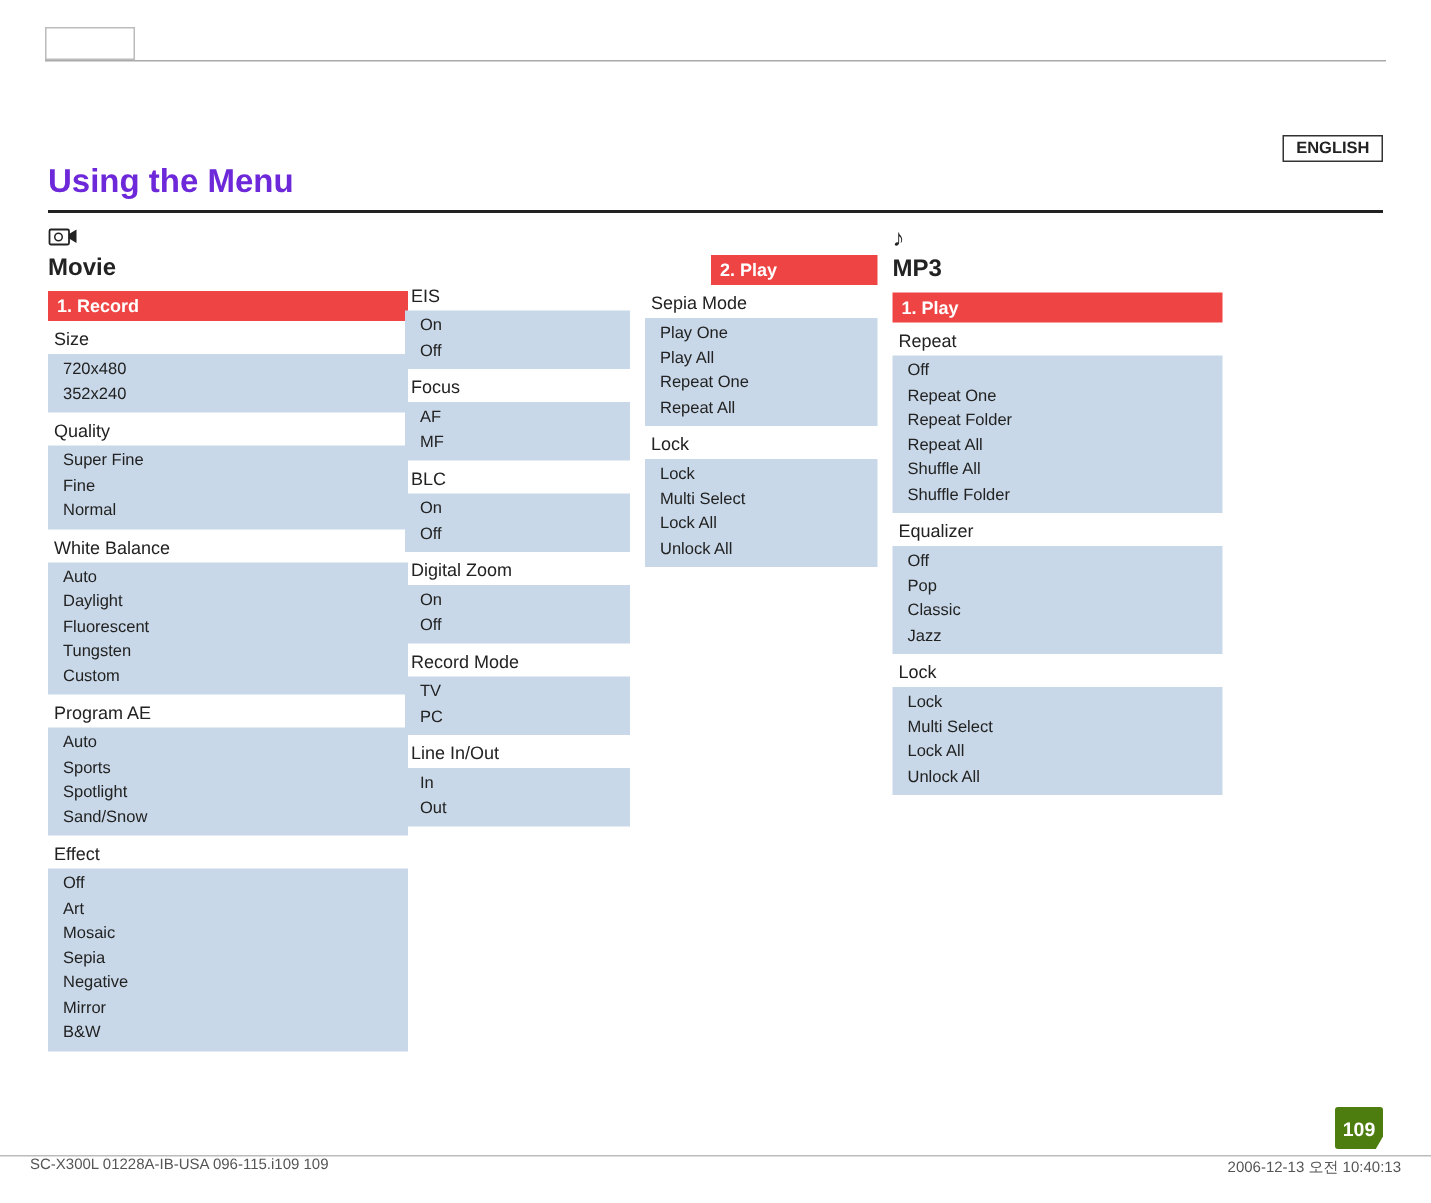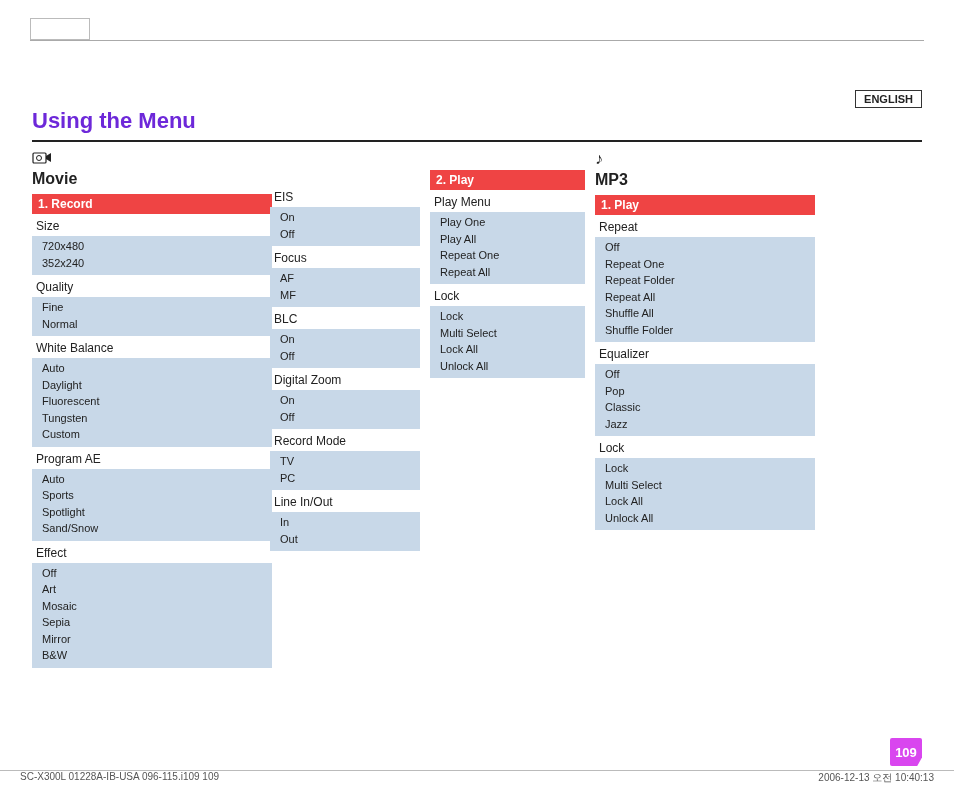--- a/index.html
+++ b/index.html
@@ -153,21 +153,21 @@
       font-size: 10px;
       color: #555;
     }
 
     .page-num-badge {
       position: absolute;
       bottom: 36px;
       right: 32px;
       width: 32px;
       height: 28px;
-      background: #d946ef;
+      background: #4d7c0f;
       color: #fff;
       display: flex;
       align-items: center;
       justify-content: center;
       font-size: 13px;
       font-weight: bold;
       clip-path: polygon(0 0, 100% 0, 100% 70%, 85% 100%, 0 100%);
       border-radius: 2px;
     }
   </style>
@@ -198,20 +198,21 @@
     <div class="blue-bar">1. Record</div>
 
     <div class="cat-label">Size</div>
     <div class="option-box">
       <div class="opt-item">720x480</div>
       <div class="opt-item">352x240</div>
     </div>
 
     <div class="cat-label">Quality</div>
     <div class="option-box">
+      <div class="opt-item">Super Fine</div>
       <div class="opt-item">Fine</div>
       <div class="opt-item">Normal</div>
     </div>
 
     <div class="cat-label">White Balance</div>
     <div class="option-box">
       <div class="opt-item">Auto</div>
       <div class="opt-item">Daylight</div>
       <div class="opt-item">Fluorescent</div>
       <div class="opt-item">Tungsten</div>
@@ -225,20 +226,21 @@
       <div class="opt-item">Spotlight</div>
       <div class="opt-item">Sand/Snow</div>
     </div>
 
     <div class="cat-label">Effect</div>
     <div class="option-box">
       <div class="opt-item">Off</div>
       <div class="opt-item">Art</div>
       <div class="opt-item">Mosaic</div>
       <div class="opt-item">Sepia</div>
+      <div class="opt-item">Negative</div>
       <div class="opt-item">Mirror</div>
       <div class="opt-item">B&amp;W</div>
     </div>
   </div>
 
   <div class="section-eis">
 
     <div class="cat-label">EIS</div>
     <div class="option-box">
       <div class="opt-item">On</div>
@@ -271,23 +273,23 @@
 
     <div class="cat-label">Line In/Out</div>
     <div class="option-box">
       <div class="opt-item">In</div>
       <div class="opt-item">Out</div>
     </div>
   </div>
 
   <div class="section-play">
 
-    <div class="blue-bar" style="margin-top:20px;">2. Play</div>
-
-    <div class="cat-label">Play Menu</div>
+    <div class="blue-bar" style="margin-top:20px;margin-left:44px;">2. Play</div>
+
+    <div class="cat-label">Sepia Mode</div>
     <div class="option-box">
       <div class="opt-item">Play One</div>
       <div class="opt-item">Play All</div>
       <div class="opt-item">Repeat One</div>
       <div class="opt-item">Repeat All</div>
     </div>
 
     <div class="cat-label">Lock</div>
     <div class="option-box">
       <div class="opt-item">Lock</div>

